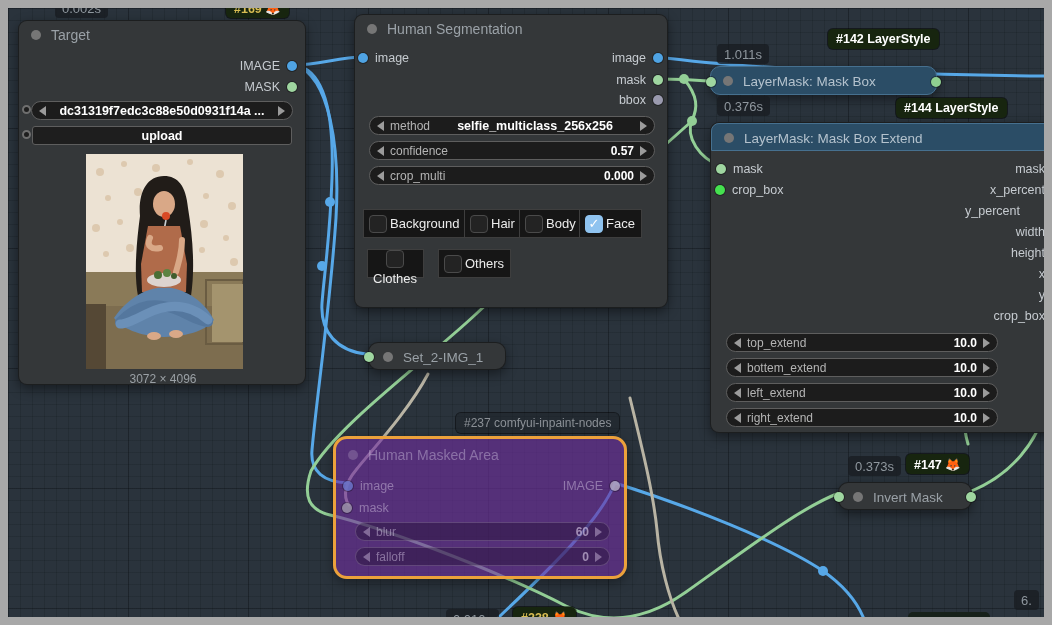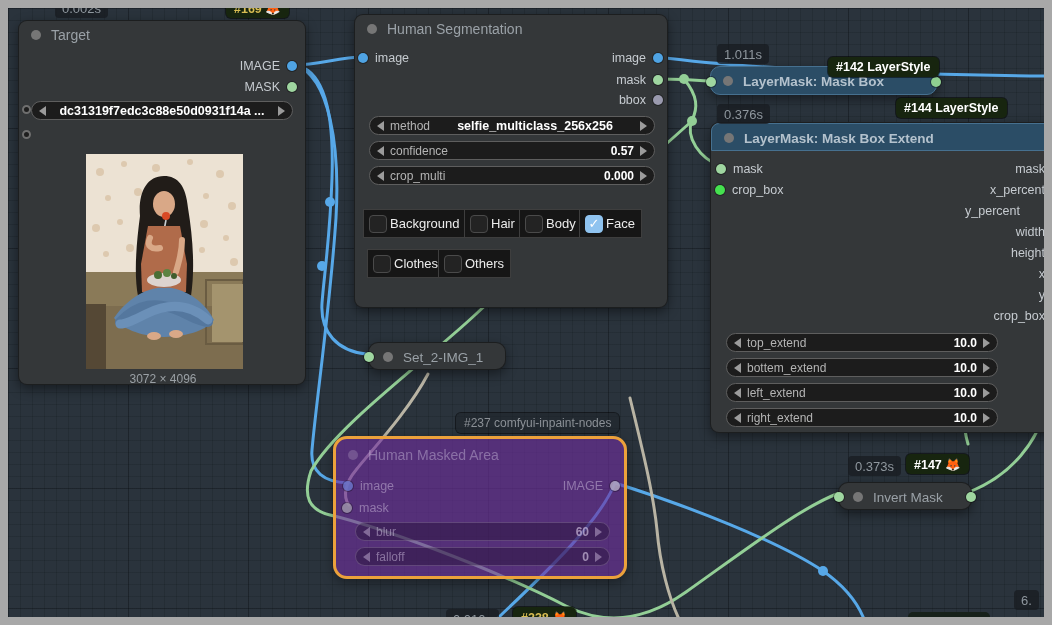--- a/index.html
+++ b/index.html
@@ -51,21 +51,21 @@
            box-shadow:0 0 0 1px rgba(0,0,0,.5); }
   .badge.gold { color:#d8bc52; }
   .badge.plain { background:rgba(30,34,40,.55); color:#8b9096; font-weight:normal; font-size:12px; }
   .cb { position:absolute; background:#161616; border:1px solid #3e3e3e; display:flex;
         align-items:center; gap:3px; padding:0 6px 0 5px; color:#ececec; font-size:13px;
         white-space:nowrap; }
   .cb .box { width:18px; height:18px; border-radius:4px; background:#232323;
              border:1px solid #4a4a4a; flex:0 0 auto; display:flex; align-items:center;
              justify-content:center; }
   .cb.checked .box { background:#8fc3ef; border-color:#8fc3ef; color:#fff; font-weight:bold; font-size:13px; }
-  .lmhead { background:#2b4d66; border:1px solid #46708f;font-weight:bold; }
+  .lmhead { background:#2b4d66; border:1px solid #46708f; }
   .lmhead .ntitle { color:#b4c2cd; }
   .edge-dot { position:absolute; width:10px; height:10px; border-radius:50%; box-shadow:0 0 0 1px rgba(0,0,0,.35); }
   
   .bypass { background:rgba(112,46,160,.62); border:3px solid #eca13b; border-radius:14px;
             box-shadow:0 4px 12px rgba(0,0,0,.35); }
   .bypass .ntitle { color:rgba(205,190,222,.45); }
   .bypass .slot { color:rgba(205,190,222,.5); }
   .bypass .pill { background:rgba(28,14,42,.38); border-color:rgba(222,206,238,.22);
                   color:rgba(212,196,228,.5); }
   .bypass .pill .w-label { color:rgba(212,196,228,.5); }
@@ -129,20 +129,23 @@
     <div class="slot right" style="right:8px;top:59px;">
       <span class="dot msk"></span>
       <span>MASK</span>
     </div>
     <span class="hollow" style="left:3px;top:84px;"></span>
     <span class="hollow" style="left:3px;top:109px;"></span>
     <div class="pill" style="left:12px;top:80px;width:262px;">
       <span class="arr arr-l"></span>
       <span class="w-val center" style="font-size:12.5px;">dc31319f7edc3c88e50d0931f14a ...</span>
       <span class="arr arr-r"></span>
+    </div>
+    <div class="btn" style="left:13px;top:105px;width:260px;height:19px;">
+      <span>upload</span>
     </div>
     <div class="imgbox" style="left:67px;top:133px;width:157px;height:215px;">
       <svg viewBox="0 0 157 215" width="157" height="215">
         <rect x="0" y="0" width="157" height="215" fill="#ece2d3"></rect>
         <g fill="#d8c1a3" opacity="0.75">
           <circle cx="14" cy="18" r="4"></circle>
               <circle cx="38" cy="10" r="3"></circle>
               <circle cx="70" cy="14" r="4"></circle>
               <circle cx="104" cy="8" r="3"></circle>
               <circle cx="134" cy="20" r="4"></circle>
@@ -235,54 +238,54 @@
     <div class="cb" style="left:164px;top:194px;height:29px;">
       <span class="box"></span>
       <span>Body</span>
     </div>
     <div class="cb checked" style="left:224px;top:194px;height:29px;">
       <span class="box">
             <span>✓</span>
           </span>
       <span>Face</span>
     </div>
-    <div class="cb" style="left:12px;top:234px;height:29px;">
+    <div class="cb" style="left:12px;top:234px;height:29px;flex-direction:column;">
       <span class="box"></span>
       <span>Clothes</span>
     </div>
     <div class="cb" style="left:83px;top:234px;height:29px;">
       <span class="box"></span>
       <span>Others</span>
     </div>
   </div>
 
   <div class="node" style="left:360px;top:334px;width:138px;height:28px;border-radius:10px;">
     <span class="edge-dot" style="left:-5px;top:9px;background:#9fd6a0;"></span>
     <div class="ntitle" style="padding-left:14px;font-size:13.5px;">
       <span class="cdot"></span>
       <span>Set_2-IMG_1</span>
     </div>
   </div>
 
   <div class="timing" style="left:709px;top:36px;">
         <span>1.011s</span>
       </div>
-  <div class="badge" style="left:820px;top:49px;text-align:center;">
+  <div class="badge" style="left:820px;top:21px;text-align:center;">
         <span>#142 LayerStyle</span>
       </div>
   <div class="node lmhead" style="left:702px;top:58px;width:227px;height:29px;border-radius:10px;">
     <span class="edge-dot" style="left:-5px;top:10px;background:#9fd6a0;"></span>
     <span class="edge-dot" style="right:-5px;top:10px;background:#8fcf90;"></span>
     <div class="ntitle" style="font-size:13.5px;">
       <span class="cdot"></span>
       <span>LayerMask: Mask Box</span>
     </div>
   </div>
 
-  <div class="timing" style="left:709px;top:88px;margin-top:8px;">
+  <div class="timing" style="left:709px;top:88px;">
         <span>0.376s</span>
       </div>
   <div class="badge" style="left:888px;top:90px;">
         <span>#144 LayerStyle</span>
       </div>
   <div class="node" style="left:702px;top:114px;width:356px;height:311px;">
     <div class="lmhead" style="position:absolute;left:0;top:0;width:100%;height:28px;border-radius:8px 8px 0 0;">
       <div class="ntitle" style="font-size:13.5px;">
         <span class="cdot"></span>
         <span>LayerMask: Mask Box Extend</span>

